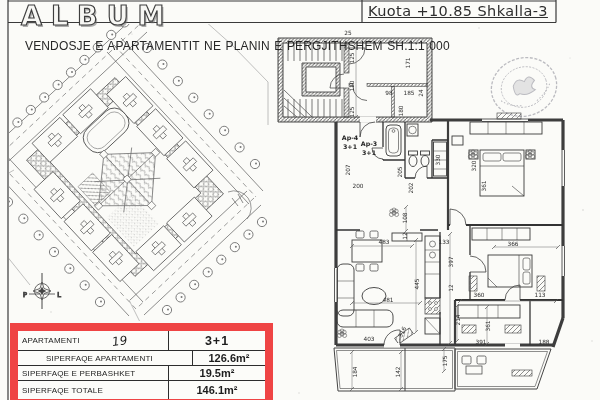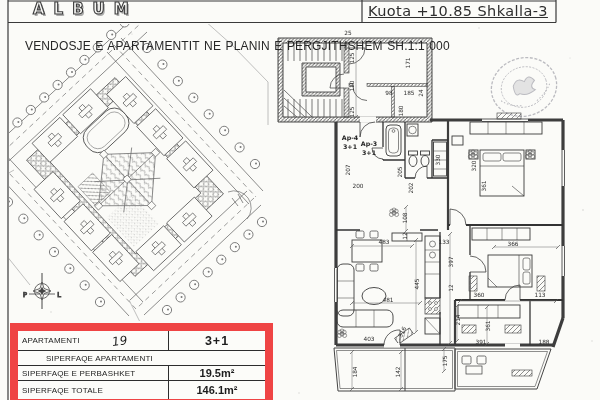--- a/index.html
+++ b/index.html
@@ -1,20 +1,20 @@
 <!DOCTYPE html>
 <html><head>
 <meta charset="utf-8">
 <style>
   html,body{margin:0;padding:0;background:#e8e8e4;}
   .sheet{position:relative;width:600px;height:400px;background:#fbfbf8;overflow:hidden;
          font-family:"Liberation Sans",sans-serif;}
   .sheet svg{position:absolute;left:0;top:0;}
-  .logo{position:absolute;left:33px;top:0px;font-family:"DejaVu Sans",sans-serif;
-        font-size:15px;font-weight:800;letter-spacing:9px;color:#f7f7f4;
+  .logo{position:absolute;left:21px;top:0px;font-family:"DejaVu Sans",sans-serif;
+        font-size:27px;font-weight:800;letter-spacing:9px;color:#f7f7f4;
         -webkit-text-stroke:1.15px #3e3e3e;text-shadow:1.5px 1.5px 0 rgba(110,110,110,.55);}
   .kuota{position:absolute;left:368px;top:3px;width:186px;font-family:"DejaVu Sans",sans-serif;
          font-size:14.5px;color:#2e2e2e;letter-spacing:.4px;white-space:nowrap;text-decoration:underline;}
   .subtitle{position:absolute;left:25px;top:27px;font-size:12px;color:#262626;
             letter-spacing:.15px;word-spacing:1px;white-space:nowrap;margin-top:12px;}
   .info-table{position:absolute;left:10px;top:323px;width:247px;border:8px solid #ef4444;
               background:rgba(252,252,249,.92);}
   .t-row{display:grid;grid-template-columns:150px 1fr;border-top:1.2px solid #2d2d2d;}
   .t-row:first-child{border-top:none;}
   .t-label{padding:1px 4px;font-size:8px;color:#222;letter-spacing:.2px;display:flex;
@@ -605,20 +605,21 @@
     <div class="t-label">
       <span>APARTAMENTI</span>
       <span class="hand">19</span>
     </div>
     <div class="t-value">3+1</div>
   </div>
   <div class="t-row r2">
     <div class="t-label">
       <span>SIPERFAQE APARTAMENTI</span>
     </div>
+    <div class="t-value">126.6m²</div>
   </div>
   <div class="t-row r3">
     <div class="t-label">
       <span>SIPERFAQE E PERBASHKET</span>
     </div>
     <div class="t-value">19.5m²</div>
   </div>
   <div class="t-row r4">
     <div class="t-label">
       <span>SIPERFAQE TOTALE</span>

